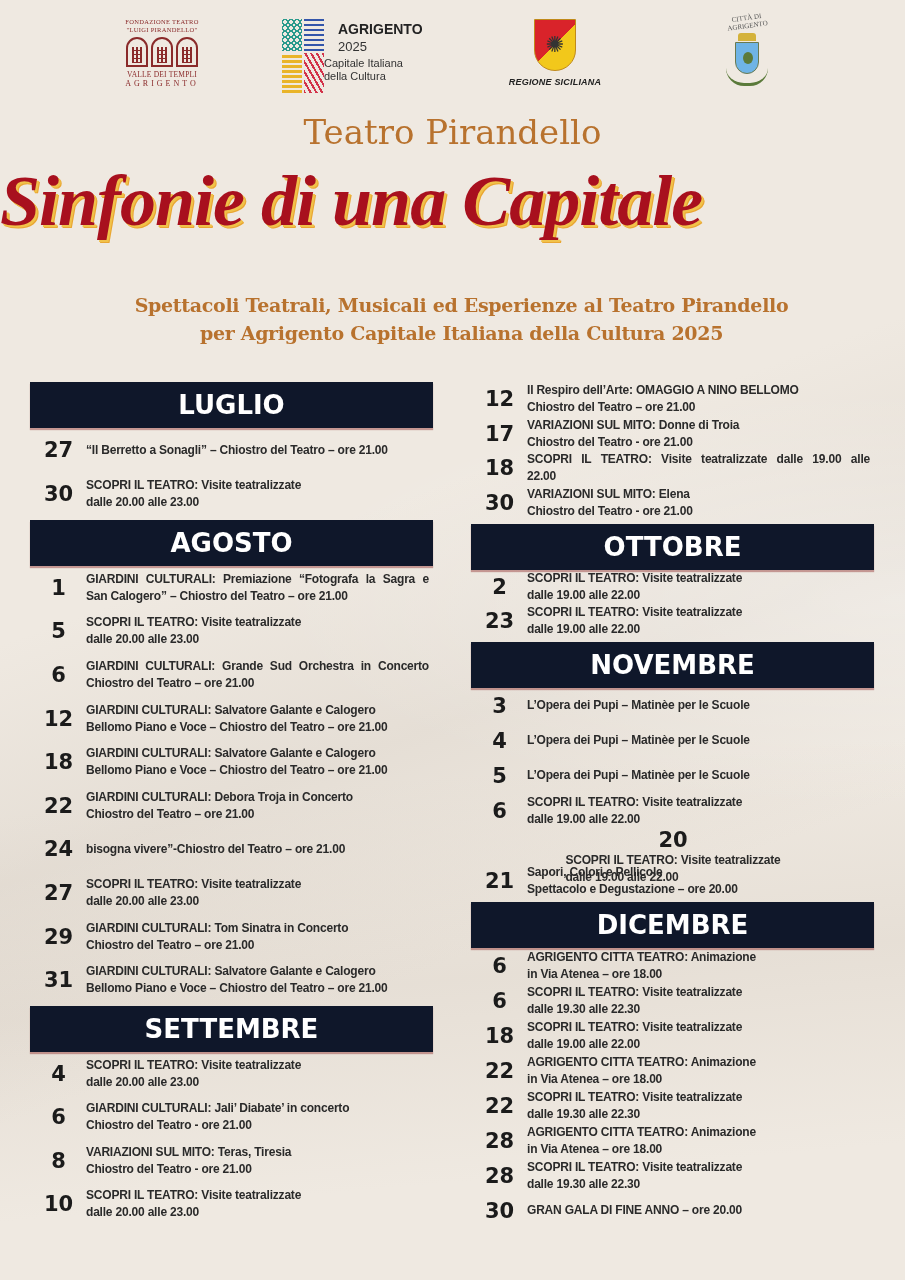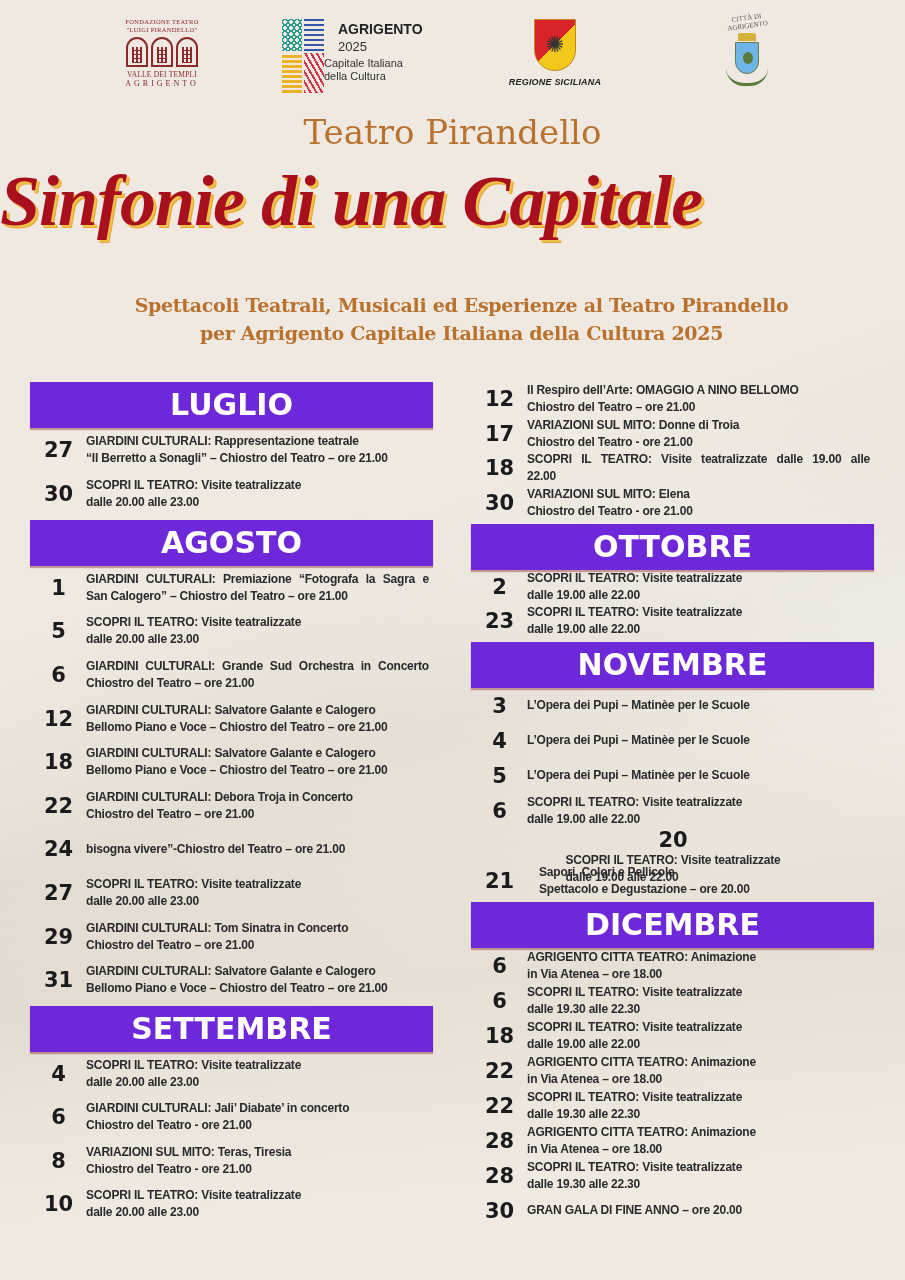--- a/index.html
+++ b/index.html
@@ -62,22 +62,22 @@
       font-family: "Liberation Serif", serif; font-style: italic; font-weight: bold; font-size: 72px; color: #a8101e;
       text-shadow: 2px 2px 0 #f1c24a, 3px 3px 0 #e9a632; letter-spacing: -1px; }
     .subtitle { position: absolute; top: 291px; left: 0; width: 905px; text-align: center;
       font-family: "DejaVu Serif", serif; font-size: 19px; line-height: 28px; color: #b8722e; font-weight: bold; letter-spacing: -0.3px; margin-left: 9px; }
 
     
     .col { position: absolute; }
     .col-left { left: 31px; top: 382px; width: 402px; }
     .col-right { left: 472px; top: 382px; width: 402px; }
 
-    .month-bar { background: #6d28d9; color: #fff; text-align: center; font-weight: bold;
-      font-family: "DejaVu Sans", sans-serif; font-size: 30px; height: 46px; line-height: 46px;
+    .month-bar { background: #0f172a; color: #fff; text-align: center; font-weight: bold;
+      font-family: "DejaVu Sans", sans-serif; font-size: 26px; height: 46px; line-height: 46px;
       box-shadow: 0 2px 1px rgba(120,0,0,0.35); margin-left: -1px; width: 403px; }
 
     .event { position: relative; display: flex; align-items: center; }
     .event .day { width: 55px; text-align: center; font-weight: bold; font-size: 21px; font-family: "DejaVu Sans", sans-serif; color: #1b1b1b; flex: none; }
     .event .desc { font-size: 12px; font-weight: bold; line-height: 17px; color: #2a2a2a; letter-spacing: -0.2px; }
     .event .desc .l { display: block; white-space: nowrap; }
     .event .desc .l.j { text-align: justify; text-align-last: justify; white-space: normal; width: 343px; }
   </style>
 </head>
 <body>
@@ -129,21 +129,20 @@
   <div>Spettacoli Teatrali, Musicali ed Esperienze al Teatro Pirandello</div>
   <div>per Agrigento Capitale Italiana della Cultura 2025</div>
 </div>
 
 <div class="col col-left">
   <div class="month-bar">LUGLIO</div>
   <div id="ev-luglio">
       <div class="event" style="height: 44px;">
         <div class="day">27</div>
         <div class="desc">
-          <span class="l">GIARDINI CULTURALI: Rappresentazione teatrale</span>
           <span class="l">“Il Berretto a Sonagli” – Chiostro del Teatro – ore 21.00</span>
         </div>
       </div>
       <div class="event" style="height: 44px;">
         <div class="day">30</div>
         <div class="desc">
           <span class="l">SCOPRI IL TEATRO: Visite teatralizzate</span>
           <span class="l">dalle 20.00 alle 23.00</span>
         </div>
       </div>
@@ -332,21 +331,21 @@
           <span class="l">dalle 19.00 alle 22.00</span>
         </div>
       </div>
       <div class="event" style="height: 35px; flex-direction: column;">
         <div class="day">20</div>
         <div class="desc">
           <span class="l">SCOPRI IL TEATRO: Visite teatralizzate</span>
           <span class="l">dalle 19.00 alle 22.00</span>
         </div>
       </div>
-      <div class="event" style="height: 35px; gap: 12px;">
+      <div class="event" style="height: 35px;">
         <div class="day">21</div>
         <div class="desc">
           <span class="l">Sapori, Colori e Pellicole</span>
           <span class="l">Spettacolo e Degustazione – ore 20.00</span>
         </div>
       </div>
     </div>
 
   <div class="month-bar" style="margin-top:4px">DICEMBRE</div>
   <div id="ev-dicembre">

